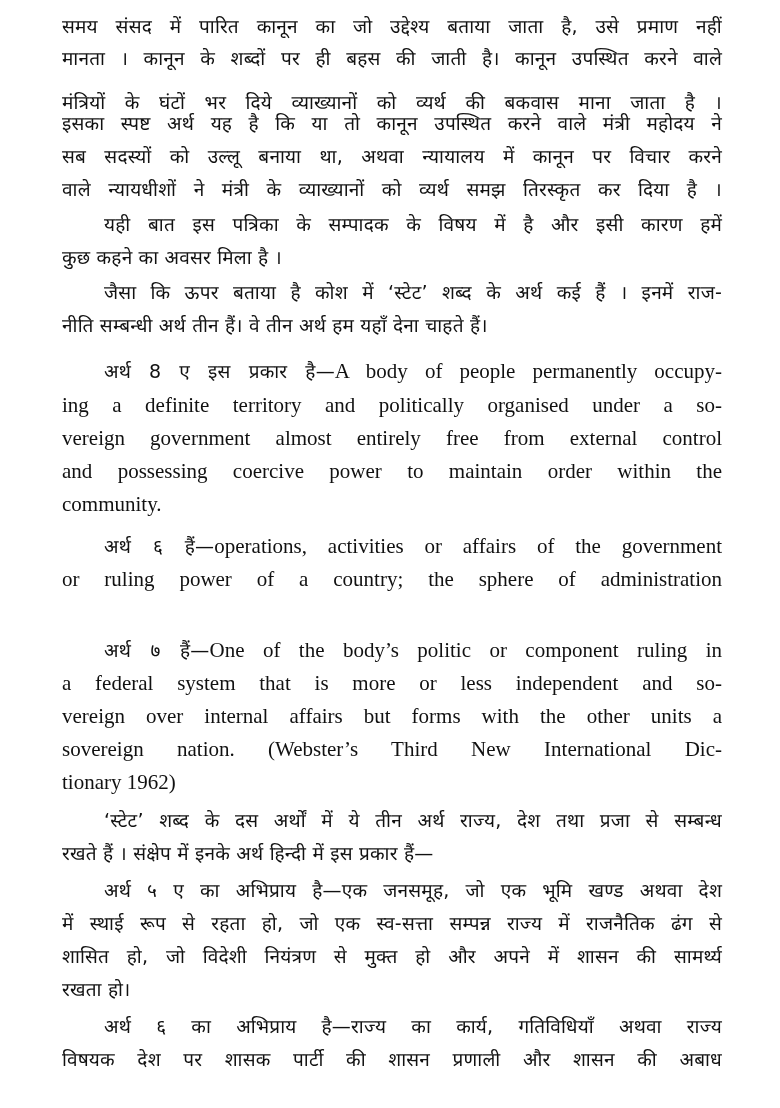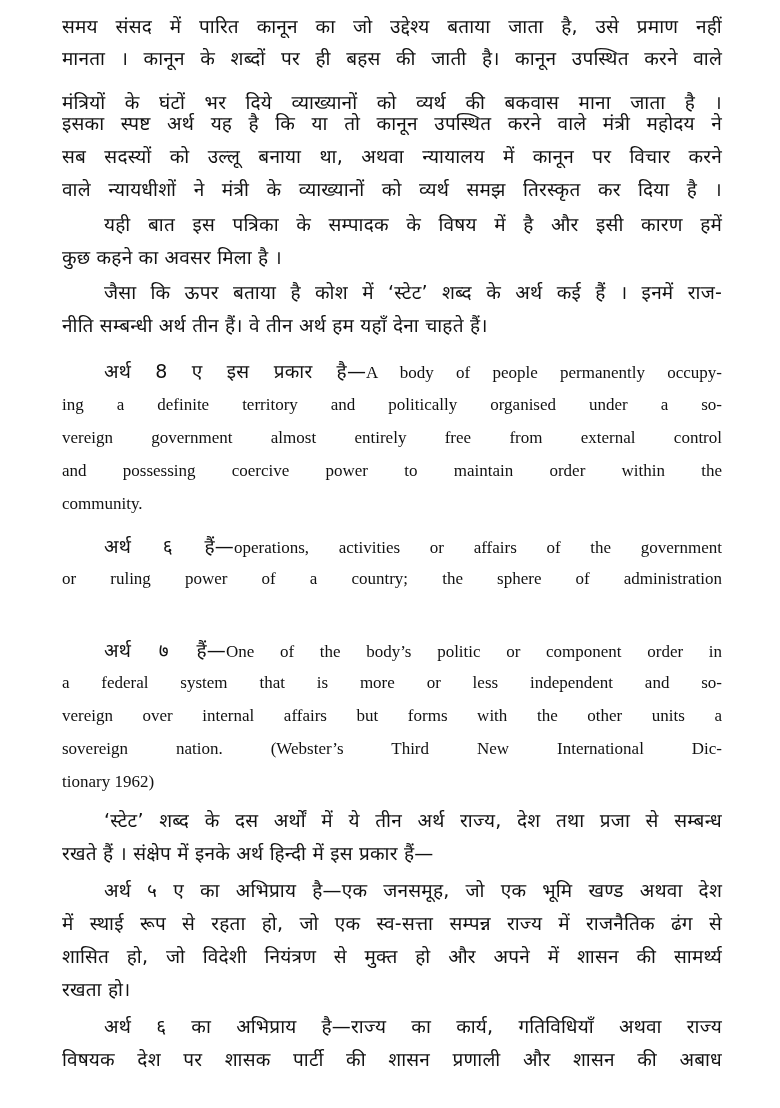--- a/index.html
+++ b/index.html
@@ -7,21 +7,21 @@
     width:780px; height:1108px; background:#ffffff; overflow:hidden;
     color:#111111;
   }
   .page { position:relative; width:780px; height:1097px; }
   .line {
     position:absolute; left:62px; width:660px;
     font-size:21px; line-height:28px; white-space:nowrap;
     text-align:justify; text-align-last:justify;
   }
   .hi { font-family:"DejaVu Sans", sans-serif; font-size:19px; letter-spacing:0.2px; }
-  .en { font-family:"Liberation Serif", serif; font-size:17px; }
+  .en { font-family:"Liberation Serif", serif; font-size:21px; }
   .indent { left:104px; width:618px; }
   .last { text-align-last:left; }
 </style>
 </head>
 <body>
 
 <div class="page" id="page">
     <div class="line hi" style="top: 12px;">समय संसद में पारित कानून का जो उद्देश्य  बताया  जाता है, उसे प्रमाण नहीं</div>
     <div class="line hi" style="top: 44px;">मानता । कानून के शब्दों पर ही बहस की जाती है। कानून उपस्थित करने वाले</div>
     <div class="line hi" style="top: 88px;">मंत्रियों के घंटों भर दिये व्याख्यानों को व्यर्थ  की  बकवास  माना  जाता है ।</div>
@@ -32,21 +32,21 @@
     <div class="line indent hi" style="top: 278px;">जैसा कि ऊपर बताया है कोश में ‘स्टेट’ शब्द के अर्थ कई हैं । इनमें राज-</div>
     <div class="line last hi" style="top: 243px;">कुछ कहने का अवसर मिला है ।</div>
     <div class="line last hi" style="top: 311px;">नीति सम्बन्धी अर्थ तीन हैं। वे तीन अर्थ हम यहाँ देना चाहते हैं।</div>
     <div class="line indent" style="top: 357px;"><span class="hi">अर्थ 8 ए इस प्रकार है—</span><span class="en">A body of people permanently occupy-</span></div>
     <div class="line en" style="top: 391px;">ing a definite  territory  and  politically  organised  under  a  so-</div>
     <div class="line en" style="top: 424px;">vereign government almost entirely  free  from  external  control</div>
     <div class="line en" style="top: 457px;">and possessing  coercive  power to  maintain  order  within  the</div>
     <div class="line last en" style="top: 490px;">community.</div>
     <div class="line indent" style="top: 532px;"><span class="hi">अर्थ ६ हैं—</span><span class="en">operations, activities or affairs of the government</span></div>
     <div class="line en" style="top: 565px;">or ruling power of  a  country;  the  sphere   of  administration</div>
-    <div class="line indent" style="top: 636px;"><span class="hi">अर्थ ७ हैं—</span><span class="en">One of the body’s politic or  component  order  in</span></div>
+    <div class="line indent" style="top: 636px;"><span class="hi">अर्थ ७ हैं—</span><span class="en">One of the body’s politic or  component  ruling  in</span></div>
     <div class="line en" style="top: 669px;">a federal  system  that  is  more  or  less  independent  and  so-</div>
     <div class="line en" style="top: 702px;">vereign over internal affairs but  forms  with  the  other  units a</div>
     <div class="line en" style="top: 735px;">sovereign  nation.  (Webster’s  Third  New  International  Dic-</div>
     <div class="line last en" style="top: 768px;">tionary 1962)</div>
     <div class="line indent hi" style="top: 806px;">‘स्टेट’ शब्द के दस अर्थों में ये तीन अर्थ राज्य, देश तथा प्रजा  से  सम्बन्ध</div>
     <div class="line last hi" style="top: 839px;">रखते हैं । संक्षेप में इनके अर्थ हिन्दी में इस प्रकार हैं—</div>
     <div class="line indent hi" style="top: 876px;">अर्थ ५ ए का अभिप्राय है—एक जनसमूह, जो एक भूमि खण्ड अथवा देश</div>
     <div class="line hi" style="top: 909px;">में स्थाई रूप से रहता हो, जो एक स्व-सत्ता सम्पन्न राज्य में राजनैतिक ढंग से</div>
     <div class="line hi" style="top: 942px;">शासित हो, जो विदेशी नियंत्रण से मुक्त हो और अपने में शासन  की  सामर्थ्य</div>
     <div class="line last hi" style="top: 975px;">रखता हो।</div>

